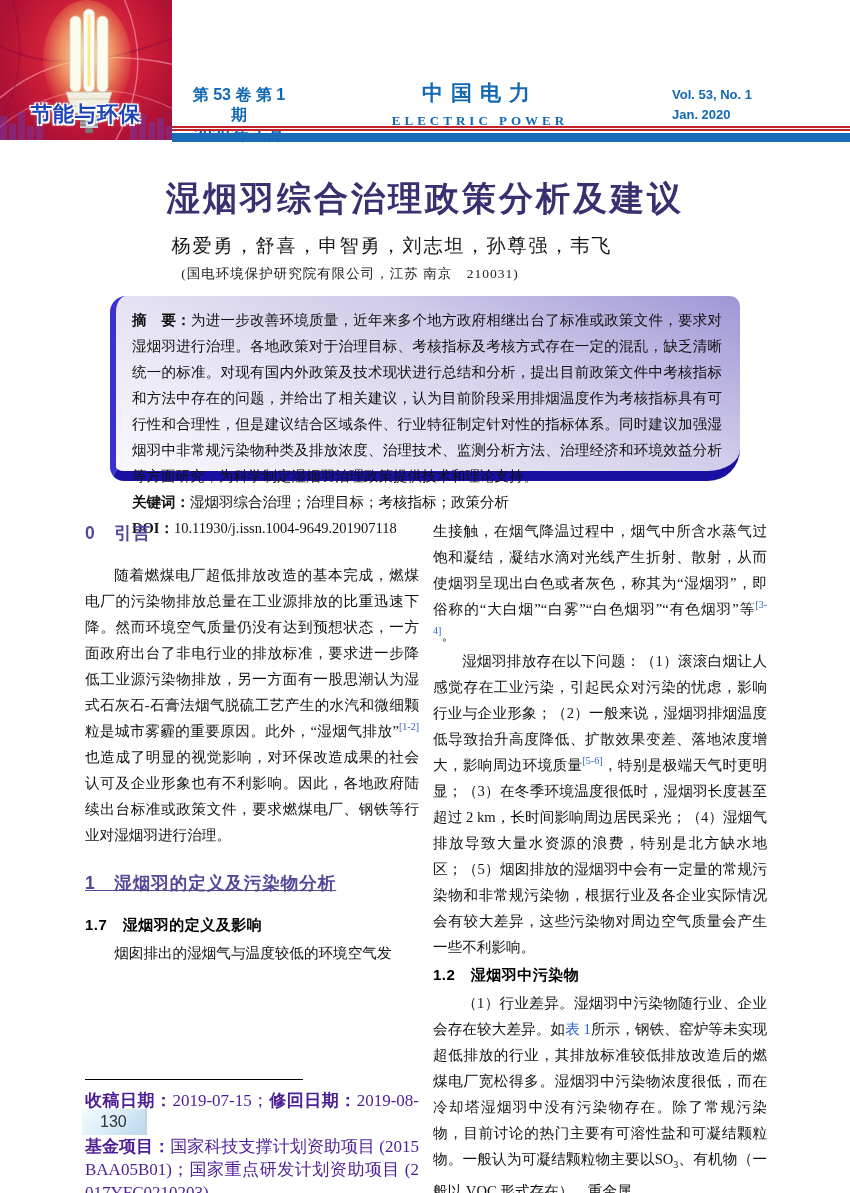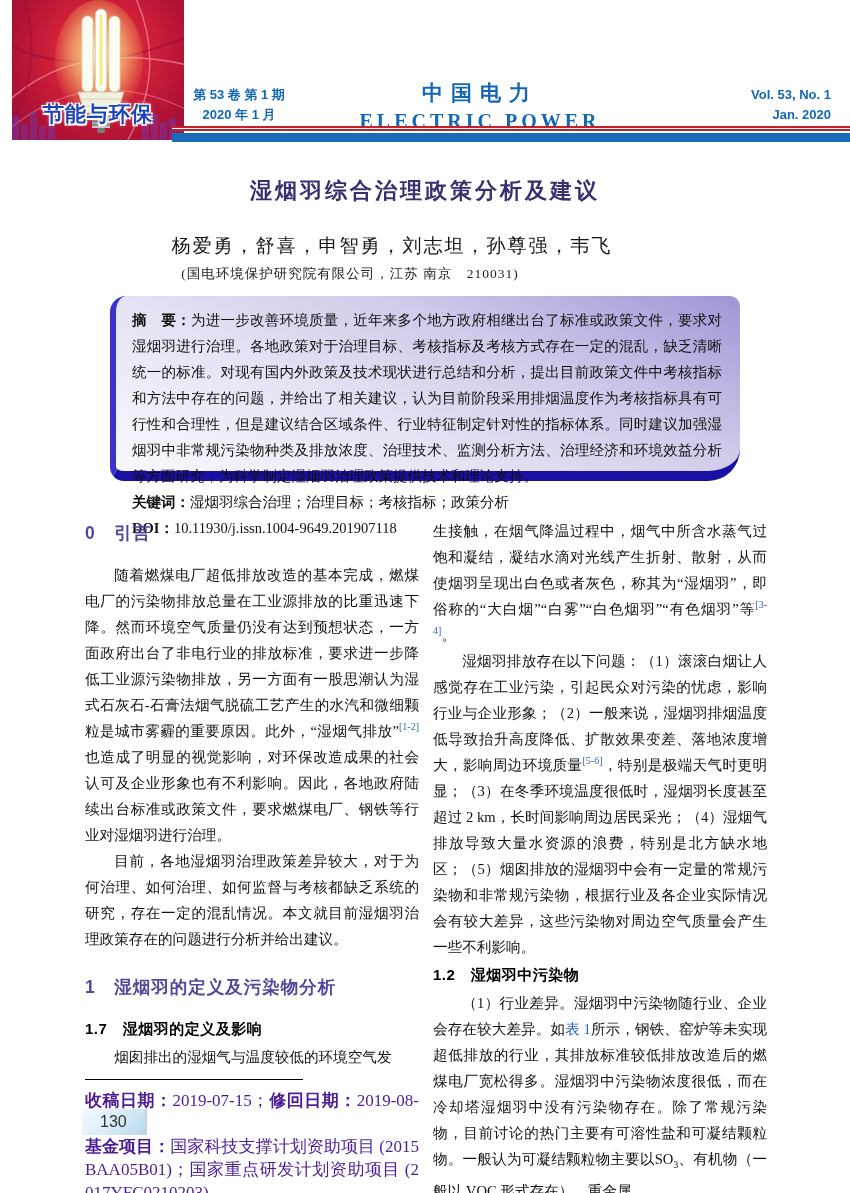--- a/index.html
+++ b/index.html
@@ -1,42 +1,42 @@
 <!DOCTYPE html>
 <html><head>
 <meta charset="utf-8">
 <style>
   * { margin:0; padding:0; box-sizing:border-box; }
   body { background:#ffffff; font-family:"Liberation Serif","DejaVu Serif",serif; }
   .page { position:relative; width:850px; height:1193px; background:#ffffff; overflow:hidden; margin:0 auto; }
 
   
-  .banner { position:absolute; left:12px; top:0; width:172px; height:140px; overflow:hidden;
+  .banner { position:absolute; left:0; top:0; width:172px; height:140px; overflow:hidden;
             background: radial-gradient(circle at 52% 38%, #e6404e 0%, #cf1f39 40%, #b01234 72%, #96103f 100%); }
   .banner svg { position:absolute; left:0; top:0; }
   .banner-label { position:absolute; left:0; right:0; bottom:12px; text-align:center; z-index:3;
             font-family:"Liberation Sans","DejaVu Sans",sans-serif; font-weight:bold; font-size:21px;
             color:#1d44b8; letter-spacing:1px;
             text-shadow:-1.5px -1.5px 0 #fff, 1.5px -1.5px 0 #fff, -1.5px 1.5px 0 #fff, 1.5px 1.5px 0 #fff, 0 0 4px #fff; }
 
   
   .hdr-blue { color:#1268b3; font-family:"Liberation Sans","DejaVu Sans",sans-serif; font-weight:bold; }
-  .issue-cn { position:absolute; left:184px; top:85px; width:110px; text-align:center; font-size:13px; line-height:20px; }
+  .issue-cn { position:absolute; left:184px; top:85px; width:110px; text-align:center; font-size:16px; line-height:20px; }
   .masthead { position:absolute; left:340px; top:76px; width:280px; text-align:center; }
   .name-cn  { font-size:21px; letter-spacing:8px; line-height:34px; }
-  .name-en  { font-size:20px; letter-spacing:4px; line-height:22px; font-family:"Liberation Serif","DejaVu Serif",serif; font-weight:bold; color:#1268b3; }
-  .issue-en { position:absolute; left:701px; top:85px; width:130px; text-align:right; font-size:13px; line-height:20px; }
+  .name-en  { font-size:13px; letter-spacing:4px; line-height:22px; font-family:"Liberation Serif","DejaVu Serif",serif; font-weight:bold; color:#1268b3; }
+  .issue-en { position:absolute; left:672px; top:85px; width:130px; text-align:left; font-size:13px; line-height:20px; }
   .rule-red  { position:absolute; left:172px; top:126px; width:678px; height:5px;
                background:linear-gradient(180deg,#c2232a 0 38%,#ffffff 38% 62%,#c2232a 62% 100%); }
   .rule-blue { position:absolute; left:172px; top:133px; width:678px; height:9px; background:#1b6cb8; }
 
   
   .art-title { position:absolute; left:0; top:176px; width:850px; text-align:center;
                font-family:"Liberation Sans","DejaVu Sans",sans-serif; font-weight:bold;
-               font-size:22px; letter-spacing:3px; color:#38306f; }
+               font-size:34px; letter-spacing:3px; color:#38306f; }
   .authors   { position:absolute; left:0; top:233px; width:784px; text-align:center;
                font-size:19px; letter-spacing:2px; color:#151515; }
   .affil     { position:absolute; left:0; top:265px; width:700px; text-align:center;
                font-size:13.5px; letter-spacing:1px; color:#222; }
 
   
   .abs-box { position:absolute; left:110px; top:296px; width:630px; height:185px;
              border-left:6px solid #3a31cf; border-bottom:10px solid #1a10a4;
              border-radius:16px 10px 32px 14px;
              background:linear-gradient(205deg, #9e96d6 0%, #cfcbe9 35%, #e6e4f4 65%, #f9f8fd 100%);
@@ -46,21 +46,21 @@
   .doi-line  { font-size:14px; line-height:26px; }
   .doi-label { font-weight:bold; }
 
   
   .columns { position:absolute; left:85px; top:518px; width:682px; display:flex; gap:14px; }
   .col { width:334px; font-size:14.6px; line-height:26px; text-align:justify; color:#111; word-break:break-all; }
   .col p.indent { text-indent:2em; }
   h2.sec  { font-family:"Liberation Sans","DejaVu Sans",sans-serif; font-weight:bold; color:#54479a;
             font-size:17.5px; letter-spacing:1px; }
   .left h2.sec0 { margin:2px 0 16px 0; }
-  .left h2.sec1 { margin:22px 0 14px 0; }
+  .left h2.sec1 { margin:22px 0 14px 0;text-decoration:underline; }
   h3.subsec { font-family:"Liberation Sans","DejaVu Sans",sans-serif; font-weight:bold; color:#000;
               font-size:15px; margin:2px 0 2px 0; letter-spacing:0.5px; }
   sup.cite { color:#2b63c6; font-size:10px; line-height:0; }
   .tlink { color:#2b63c6; text-decoration:none; cursor:pointer; }
   sub.chem { font-size:10px; }
 
   .left { position:relative; min-height:592px; display:flex; flex-direction:column; }
   .footnote { margin-top:auto; padding-top:6px; }
   .fn-rule { width:218px; border-top:1.5px solid #000; margin-bottom:9px; }
   .footnote p { font-size:17px; line-height:23px; text-align:justify; color:#4c1d95; word-break:break-all; }
@@ -154,21 +154,20 @@
     <p><span class="abs-label">摘　要：</span><span>为进一步改善环境质量，近年来多个地方政府相继出台了标准或政策文件，要求对湿烟羽进行治理。各地政策对于治理目标、考核指标及考核方式存在一定的混乱，缺乏清晰统一的标准。对现有国内外政策及技术现状进行总结和分析，提出目前政策文件中考核指标和方法中存在的问题，并给出了相关建议，认为目前阶段采用排烟温度作为考核指标具有可行性和合理性，但是建议结合区域条件、行业特征制定针对性的指标体系。同时建议加强湿烟羽中非常规污染物种类及排放浓度、治理技术、监测分析方法、治理经济和环境效益分析等方面研究，为科学制定湿烟羽治理政策提供技术和理论支持。</span></p>
     <p><span class="kw-label">关键词：</span><span>湿烟羽综合治理；治理目标；考核指标；政策分析</span></p>
     <p class="doi-line"><span class="doi-label">DOI：</span><span>10.11930/j.issn.1004-9649.201907118</span></p>
   </div>
 
   <div class="columns">
 
     <div class="col left">
       <h2 class="sec sec0">0　引言</h2>
       <p class="indent"><span>随着燃煤电厂超低排放改造的基本完成，燃煤电厂的污染物排放总量在工业源排放的比重迅速下降。然而环境空气质量仍没有达到预想状态，一方面政府出台了非电行业的排放标准，要求进一步降低工业源污染物排放，另一方面有一股思潮认为湿式石灰石-石膏法烟气脱硫工艺产生的水汽和微细颗粒是城市雾霾的重要原因。此外，“湿烟气排放”</span><sup class="cite">[1-2]</sup><span>也造成了明显的视觉影响，对环保改造成果的社会认可及企业形象也有不利影响。因此，各地政府陆续出台标准或政策文件，要求燃煤电厂、钢铁等行业对湿烟羽进行治理。</span></p>
-      <p class="indent">目前，各地湿烟羽治理政策差异较大，对于为何治理、如何治理、如何监督与考核都缺乏系统的研究，存在一定的混乱情况。本文就目前湿烟羽治理政策存在的问题进行分析并给出建议。</p>
       <h2 class="sec sec1">1　湿烟羽的定义及污染物分析</h2>
       <h3 class="subsec">1.7　湿烟羽的定义及影响</h3>
       <p class="indent">烟囱排出的湿烟气与温度较低的环境空气发</p>
 
       <div class="footnote">
         <div class="fn-rule"></div>
         <p><span class="fn-label">收稿日期：</span><span>2019-07-15；</span><span class="fn-label">修回日期：</span><span>2019-08-13。</span></p>
         <p><span class="fn-label">基金项目：</span><span>国家科技支撑计划资助项目 (2015BAA05B01)；国家重点研发计划资助项目 (2017YFC0210203)。</span></p>
       </div>
     </div>

